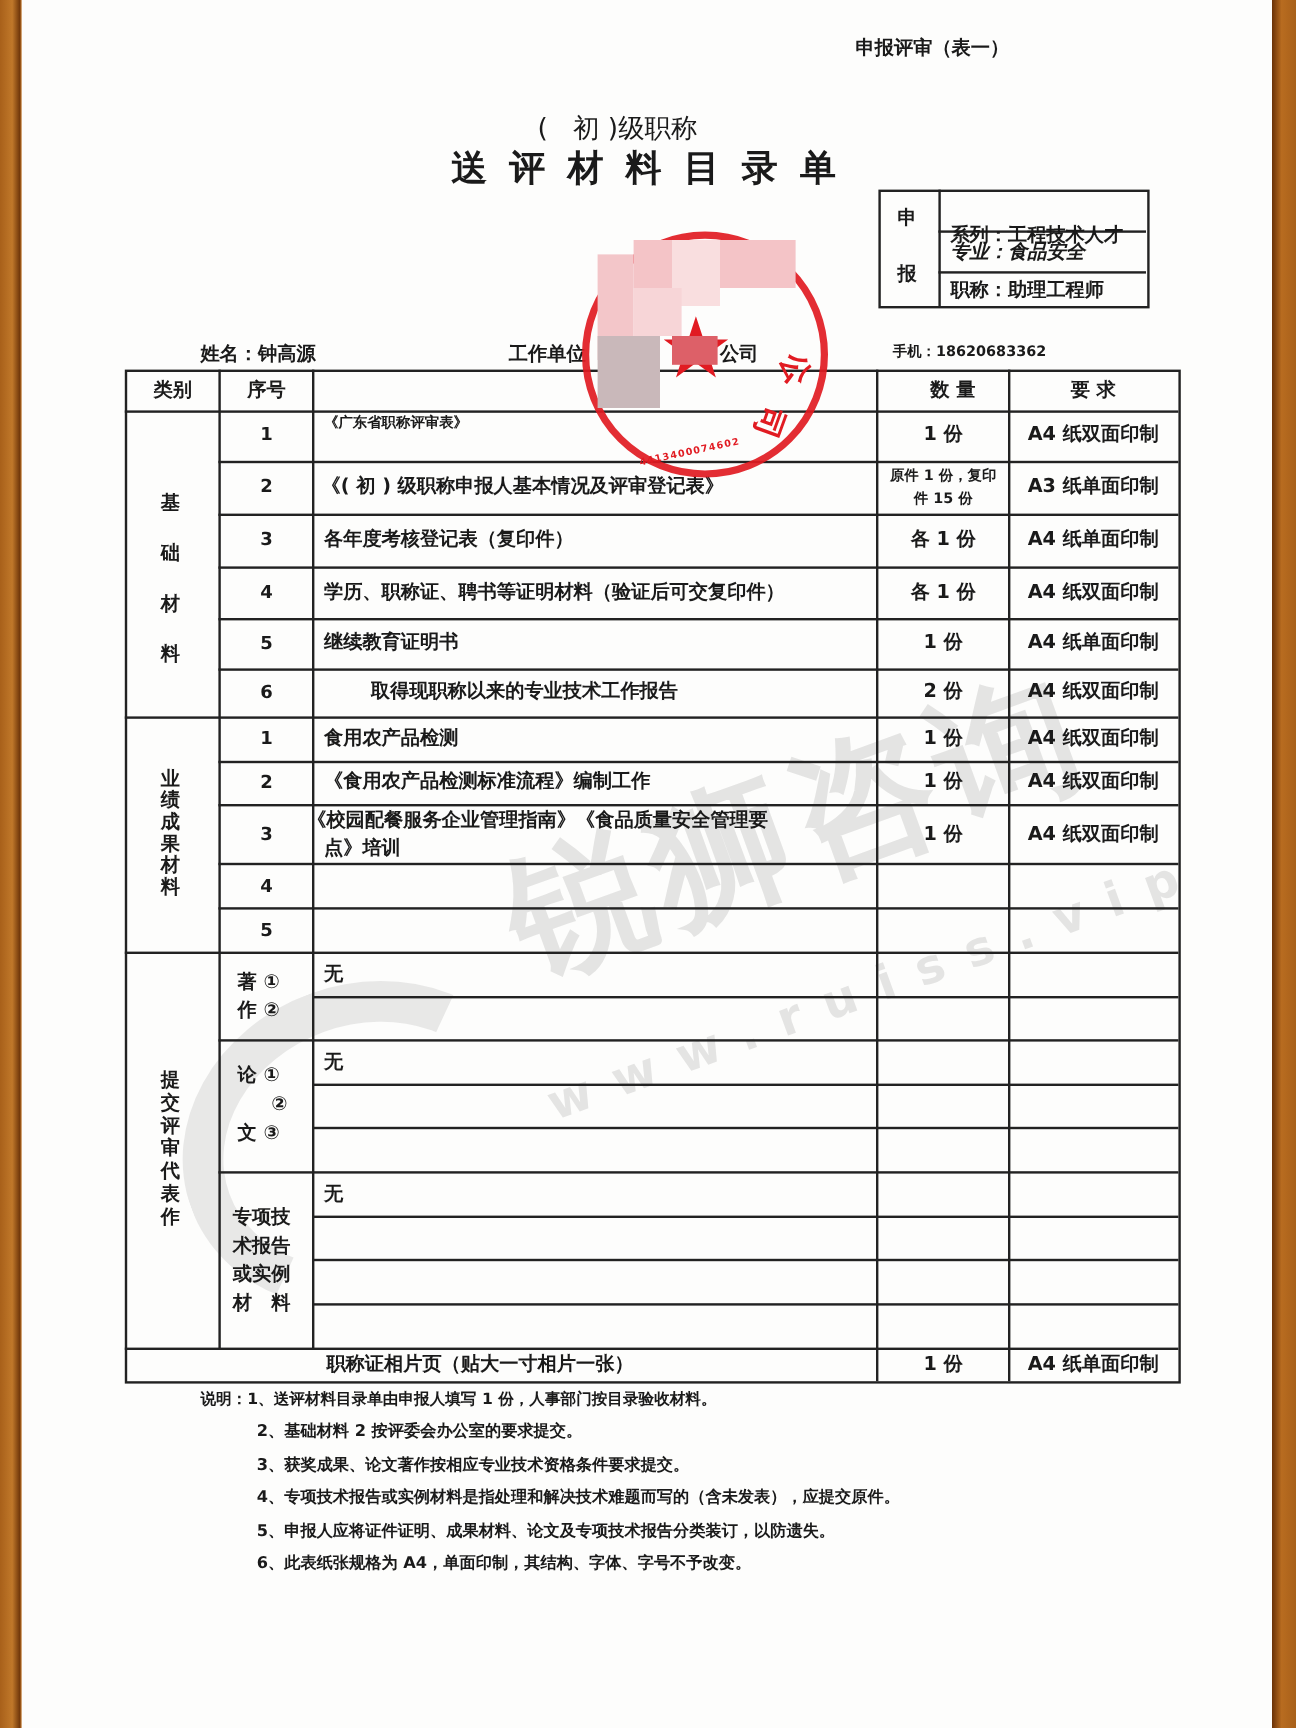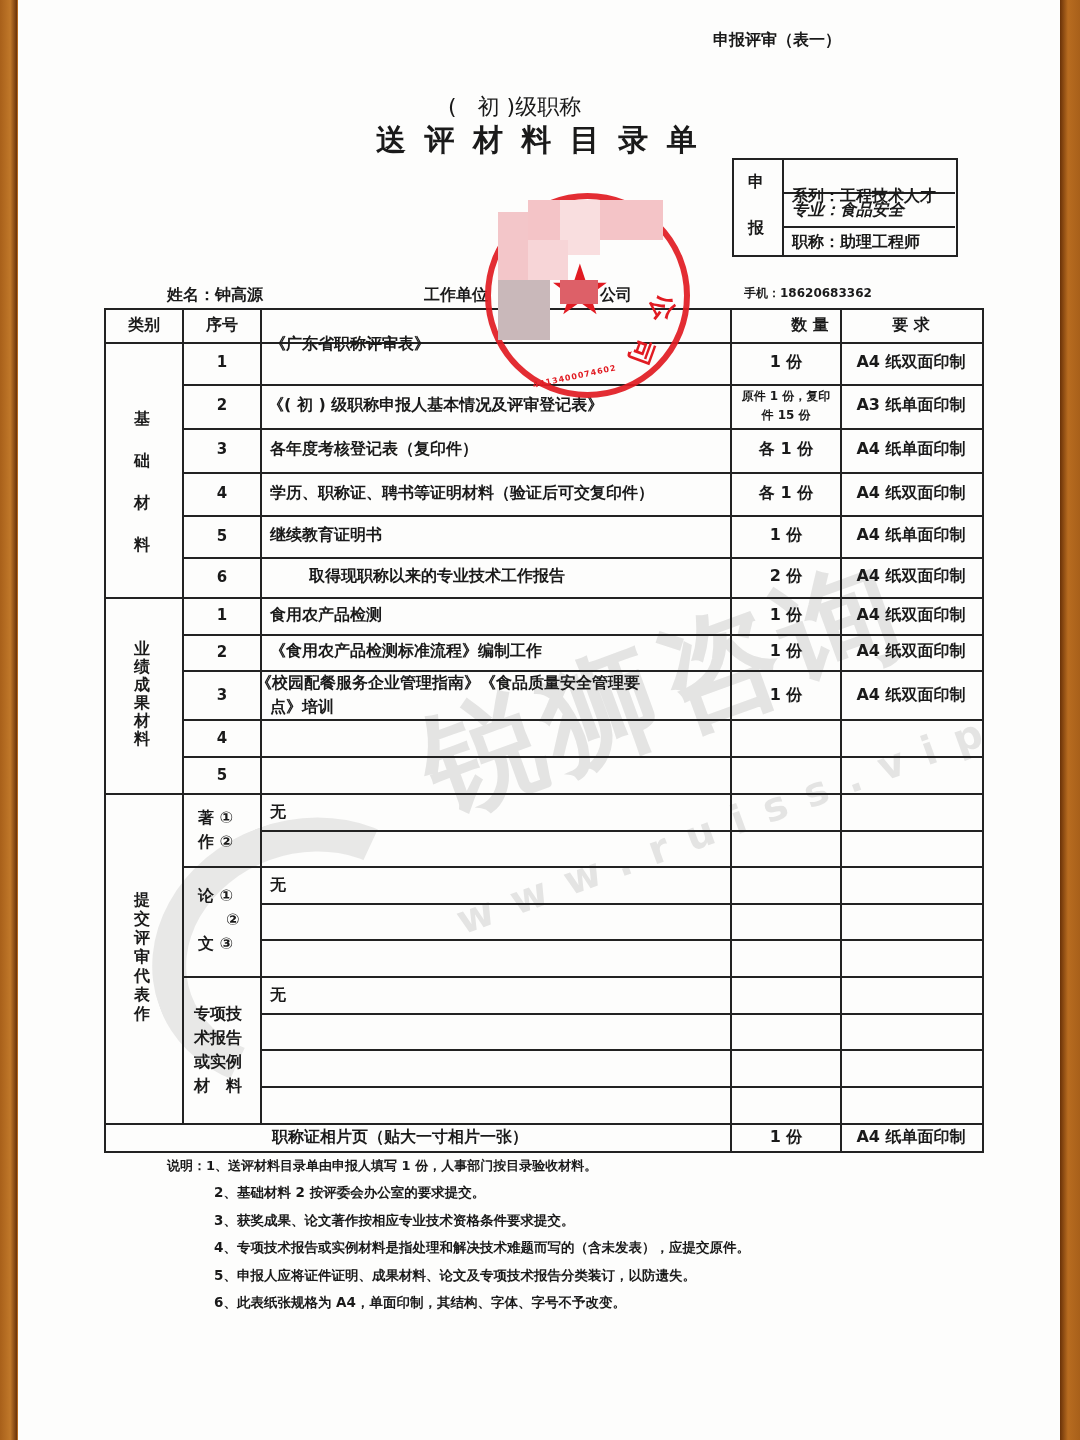--- a/index.html
+++ b/index.html
@@ -83,30 +83,30 @@
 <div class="hl" style="left:260px; top:903px; width:722px;"></div>
 <div class="hl" style="left:260px; top:939px; width:722px;"></div>
 <div class="hl" style="left:182px; top:976px; width:800px;"></div>
 <div class="hl" style="left:260px; top:1013px; width:722px;"></div>
 <div class="hl" style="left:260px; top:1049px; width:722px;"></div>
 <div class="hl" style="left:260px; top:1086px; width:722px;"></div>
 <div class="hl" style="left:104px; top:1123px; width:878px;"></div>
 
 <div class="t center" style="left:106px; top:315px; width:76px; font-size:16px;">类别</div>
 <div class="t center" style="left:184px; top:315px; width:76px; font-size:16px;">序号</div>
-<div class="t center" style="left:732px; top:315px; width:124px; font-size:16px; white-space:pre;padding-left:16px;">数 量</div>
+<div class="t center" style="left:732px; top:315px; width:124px; font-size:16px; white-space:pre;">数 量</div>
 <div class="t center" style="left:842px; top:315px; width:138px; font-size:16px; white-space:pre;">要 求</div>
 
 <div class="t" style="left:134px; top:398px; font-size:16px; line-height:42px; white-space:normal; width:20px;">
   基<br>础<br>材<br>料
 </div>
 
 <div>
   <div class="t center" style="left:184px; top:353px; width:76px; font-size:15px;">1</div>
-  <div class="t" style="left:270px; top:334px; font-size:16px;">《广东省职称评审表》</div>
+  <div class="t" style="left:270px; top:344px; font-size:12px;">《广东省职称评审表》</div>
   <div class="t center" style="left:732px; top:352px; width:108px; font-size:16px;">1 份</div>
   <div class="t center" style="left:842px; top:352px; width:138px; font-size:16px;">A4 纸双面印制</div>
 </div>
 <div>
   <div class="t center" style="left:184px; top:396px; width:76px; font-size:15px;">2</div>
   <div class="t" style="left:268px; top:395px; font-size:16px;">《( 初 ) 级职称申报人基本情况及评审登记表》</div>
   <div class="t center" style="left:738px; top:387px; width:96px; font-size:12px; white-space:normal; line-height:19px;">原件 1 份，复印件 15 份</div>
   <div class="t center" style="left:842px; top:395px; width:138px; font-size:16px;">A3 纸单面印制</div>
 </div>
 <div>

